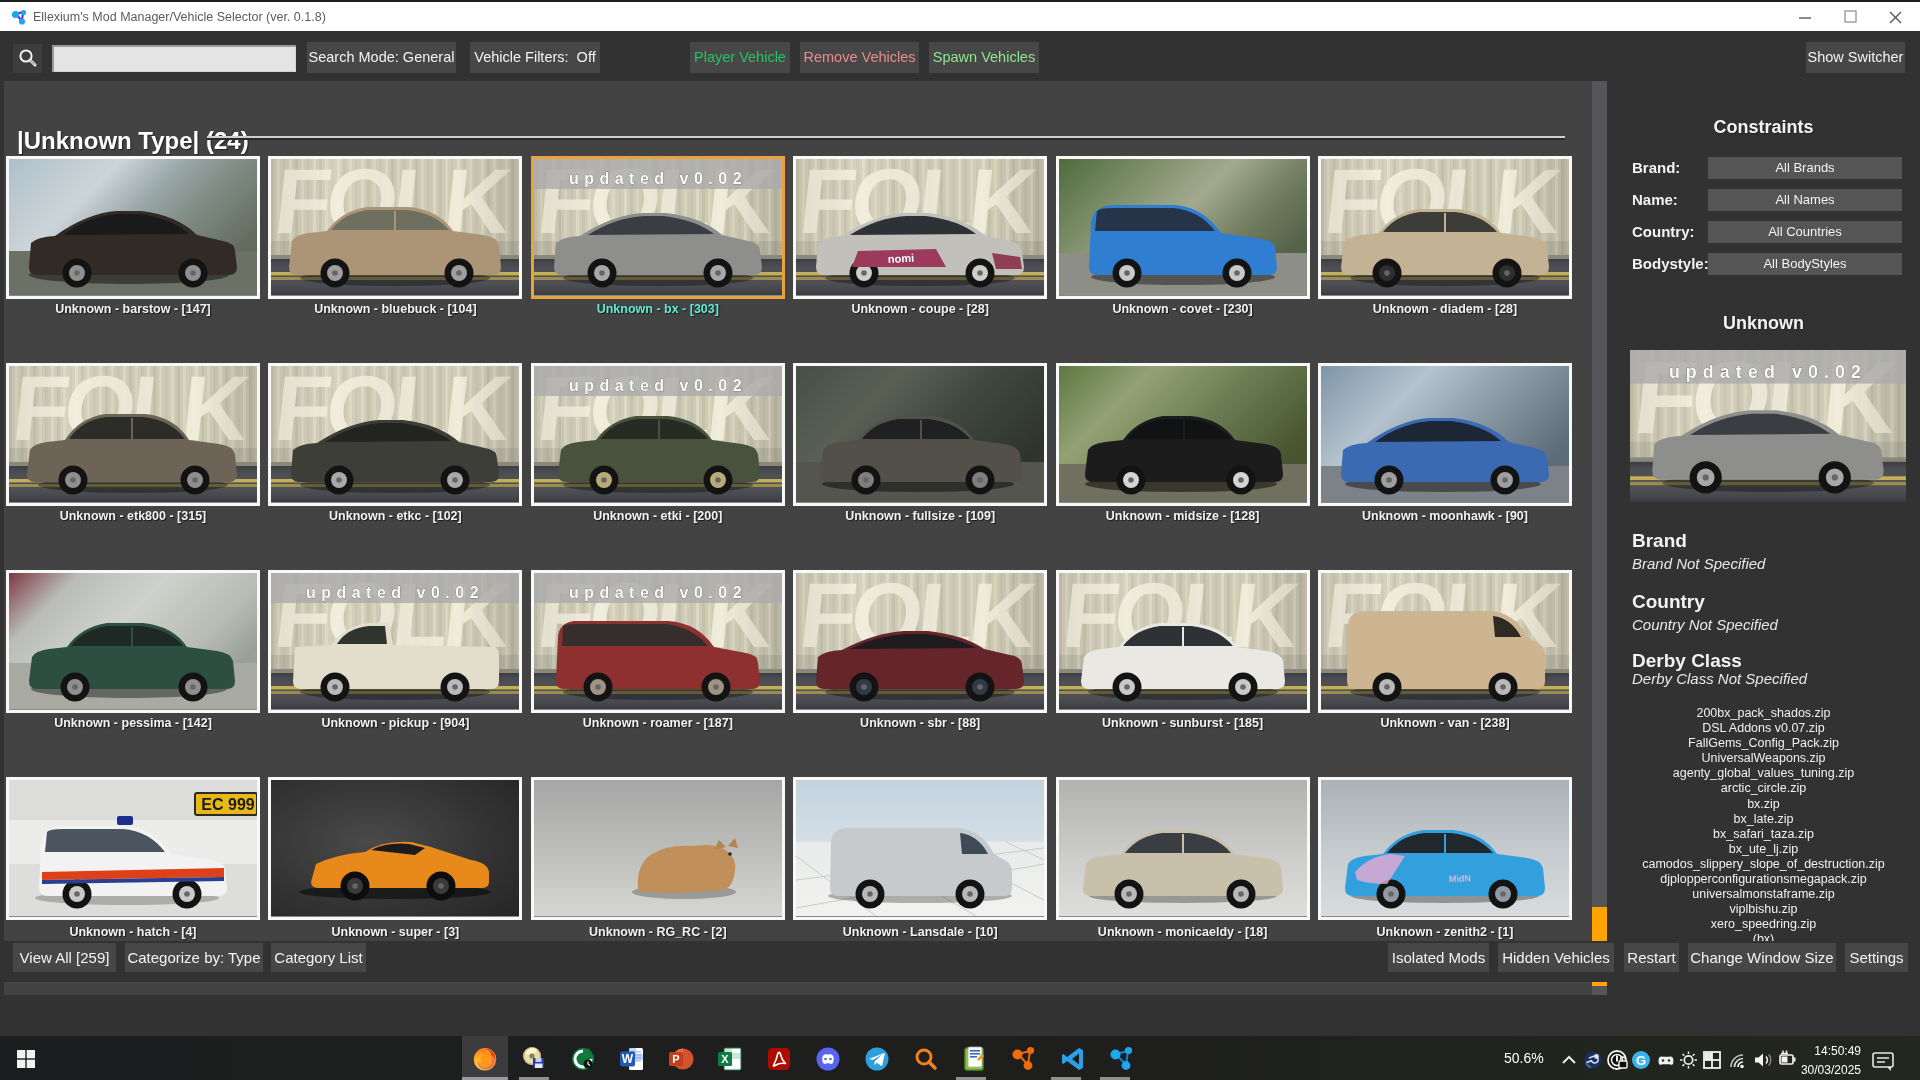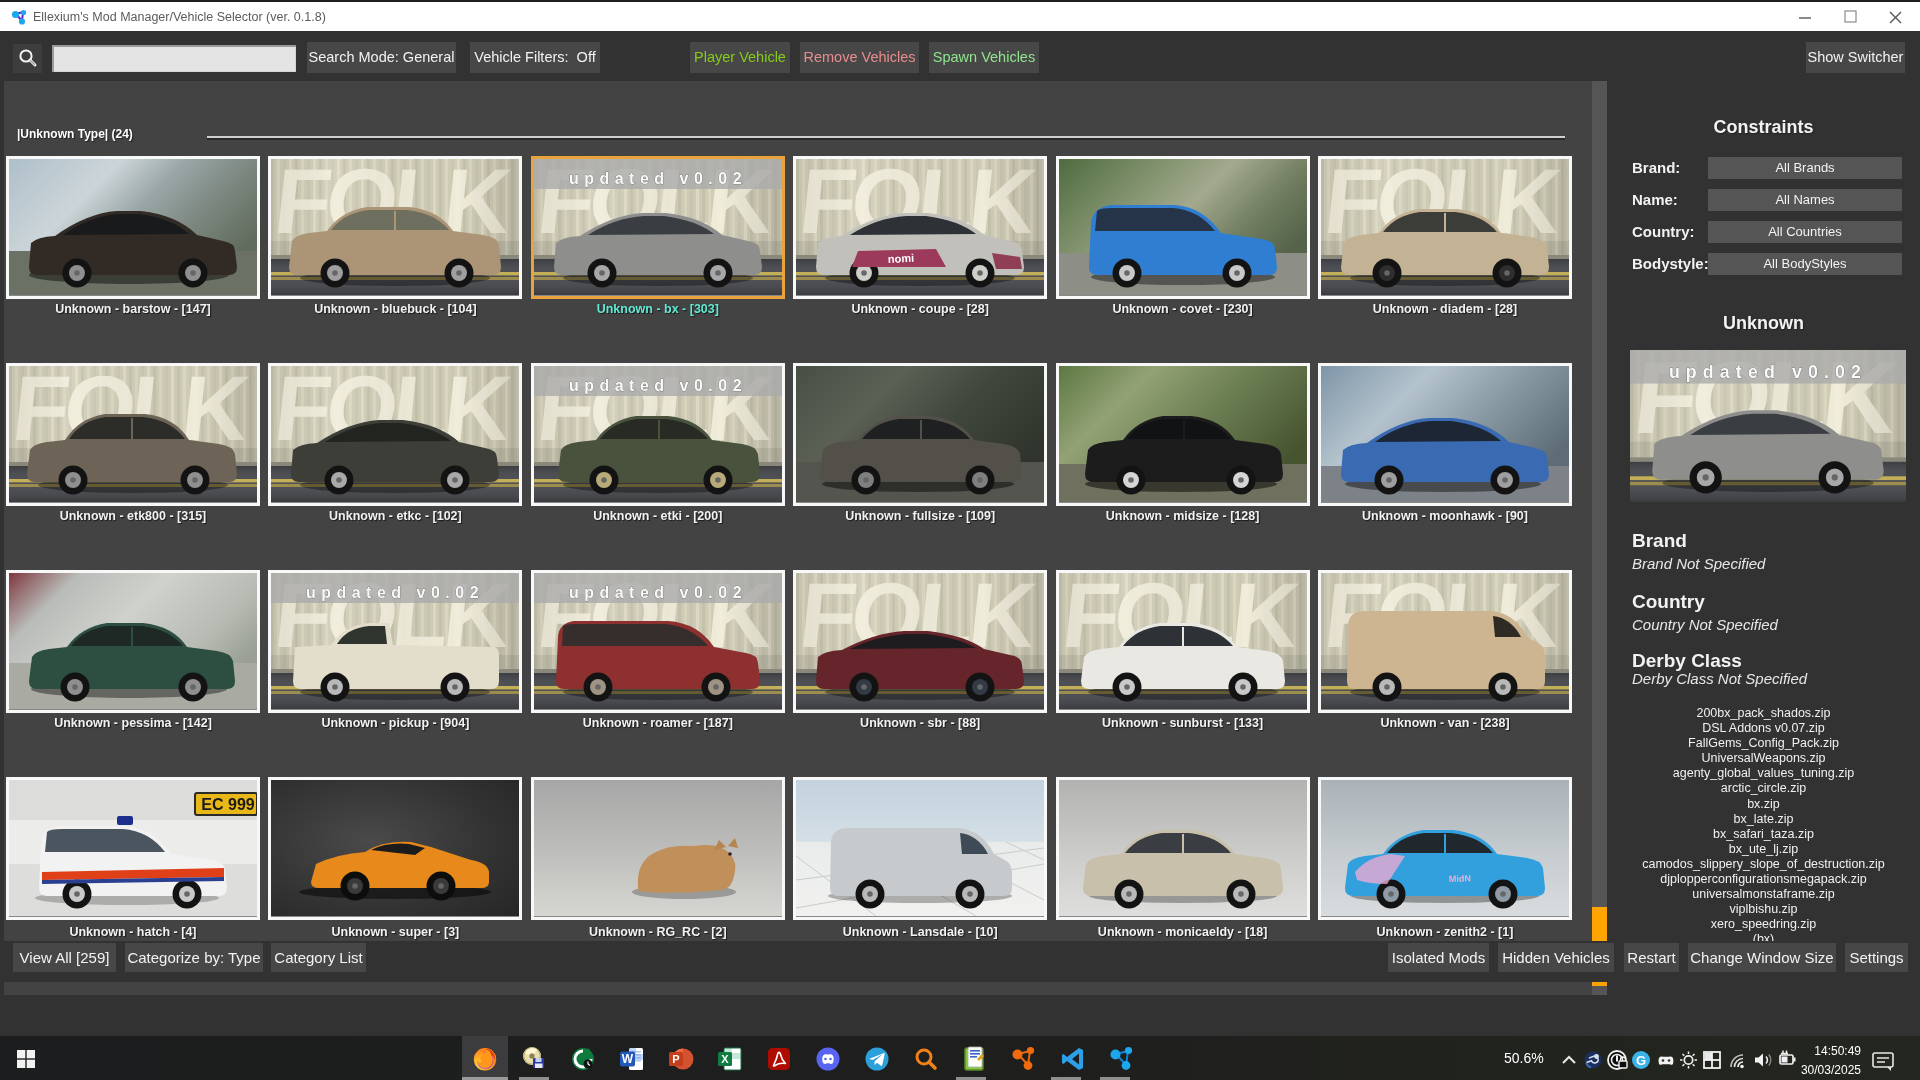--- a/index.html
+++ b/index.html
@@ -5,21 +5,21 @@
 html,body{width:1920px;height:1080px;overflow:hidden;background:#323232;font-family:"Liberation Sans",sans-serif}
 #titlebar{position:absolute;left:0;top:0;width:1920px;height:31px;background:#fff;border-top:2px solid #1f1f1f}
 #titlebar .ticon{position:absolute;left:11px;top:7px}
 #titlebar .ttext{position:absolute;left:33px;top:0;line-height:30px;font-size:12.5px;color:#5c5c5c}
 .wbtn{position:absolute;top:0;height:30px;color:#5a5a5a}
 #toolbar{position:absolute;left:0;top:33px;width:1920px;height:48px;background:#323232}
 .btn{position:absolute;background:#474747;color:#f2f2f2;font-size:14.5px;text-align:center;line-height:31px;height:31px;top:9px;white-space:nowrap}
 #searchbtn{position:absolute;left:13px;top:11px;width:29px;height:29px;background:#3d3d3d;display:flex;align-items:center;justify-content:center}
 #searchbox{position:absolute;left:52px;top:12px;width:244px;height:27px;background:#e4e4e4;box-shadow:inset 2px 2px 0 #9a9a9a, inset -1px -1px 0 #d4d4d4}
 #gridarea{position:absolute;left:4px;top:81px;width:1588px;height:914px;background:#434343}
-#gridhdr{position:absolute;left:13px;top:46px;font-size:12px;font-weight:bold;color:#fff;text-shadow:1px 1px 1px #222}
+#gridhdr{position:absolute;left:13px;top:46px;font-size:24px;font-weight:bold;color:#fff;text-shadow:1px 1px 1px #222}
 #gridline{position:absolute;left:203px;top:55px;width:1358px;height:2px;background:#cfcfcf;box-shadow:0 2px 0 #2a2a2a}
 .card{position:absolute;width:254px;height:143px;border:3px solid #f8f8f8;background:#888}
 .card svg{display:block}
 .cap{position:absolute;font-size:12.5px;font-weight:bold;text-align:center;text-shadow:1px 1px 1px #1a1a1a}
 #scrollstrip{position:absolute;left:1592px;top:81px;width:15px;height:914px;background:#555557}
 #scrollorange{position:absolute;left:0px;top:826px;width:15px;height:79px;background:#ffa400}
 #sidebar{position:absolute;left:1607px;top:81px;width:313px;height:914px;background:#323232;color:#f2f2f2}
 .sbh{position:absolute;width:100%;text-align:center;font-size:18px;font-weight:bold;text-shadow:1px 1px 1px #222}
 .sblabel{position:absolute;left:25px;font-size:15px;font-weight:bold}
 .sbbtn{position:absolute;left:101px;width:194px;height:22px;background:#555;font-size:13px;text-align:center;line-height:22px}
@@ -60,21 +60,21 @@
   <div id="searchbtn">
       <svg width="24" height="24" viewBox="0 0 24 24">
         <circle cx="10" cy="9" r="5.6" fill="none" stroke="#f2f2f2" stroke-width="2"></circle>
         <line x1="14" y1="13" x2="19" y2="18" stroke="#f2f2f2" stroke-width="3" stroke-linecap="round"></line>
         <line x1="14.6" y1="13.6" x2="18.4" y2="17.4" stroke="#909090" stroke-width="1.2" stroke-linecap="round"></line>
       </svg>
     </div>
   <div id="searchbox"></div>
   <div class="btn" style="left:307px;width:149px">Search Mode: General</div>
   <div class="btn" style="left:470px;width:130px">Vehicle Filters:&nbsp; Off</div>
-  <div class="btn" style="left:690px;width:100px;color:#84cc16">Player Vehicle</div>
+  <div class="btn" style="left:690px;width:100px;color:#22c55e">Player Vehicle</div>
   <div class="btn" style="left:800px;width:119px;color:#e98c8c">Remove Vehicles</div>
   <div class="btn" style="left:929px;width:110px;color:#8fe68f">Spawn Vehicles</div>
   <div class="btn" style="left:1806px;width:99px">Show Switcher</div>
 </div>
 <div id="gridarea">
   <div id="gridhdr">|Unknown Type| (24)</div>
   <div id="gridline"></div>
 </div>
 <div class="card" style="left:6px;top:156px;border-color:#f8f8f8">
     <svg viewBox="0 0 248 136" width="248" height="136" preserveAspectRatio="none">
@@ -1158,21 +1158,21 @@
       <path d="M64,73 Q77,56 101,53 L132,53 Q160,56 174,73 Z" fill="#2e3236"></path>
       <line x1="124" y1="54" x2="124" y2="73" stroke="#e9e8e2" stroke-width="2"></line>
       <circle cx="68" cy="114" r="14.5" fill="#131313"></circle>
       <circle cx="68" cy="114" r="7.9750000000000005" fill="#c9c9c9"></circle>
       <circle cx="68" cy="114" r="2.7912500000000002" fill="#666"></circle>
       <circle cx="184" cy="114" r="14.5" fill="#131313"></circle>
       <circle cx="184" cy="114" r="7.9750000000000005" fill="#c9c9c9"></circle>
       <circle cx="184" cy="114" r="2.7912500000000002" fill="#666"></circle>
     </svg>
   </div>
-<div class="cap" style="left:1015.5999999999999px;top:715.5px;width:334px;color:#f2f2f2">Unknown - sunburst - [133]</div>
+<div class="cap" style="left:1015.5999999999999px;top:715.5px;width:334px;color:#f2f2f2">Unknown - sunburst - [185]</div>
 <div class="card" style="left:1318px;top:569.5px;border-color:#f8f8f8">
     <svg viewBox="0 0 248 136" width="248" height="136" preserveAspectRatio="none">
       <defs>
 <linearGradient id="wallshade" x1="0" y1="0" x2="1" y2="0">
 <stop offset="0" stop-color="#000" stop-opacity="0.05"></stop>
           <stop offset="0.25" stop-color="#fff" stop-opacity="0.10"></stop>
 <stop offset="0.75" stop-color="#000" stop-opacity="0"></stop>
           <stop offset="1" stop-color="#000" stop-opacity="0.12"></stop>
 </linearGradient>
 <linearGradient id="roadshade" x1="0" y1="0" x2="0" y2="1">

